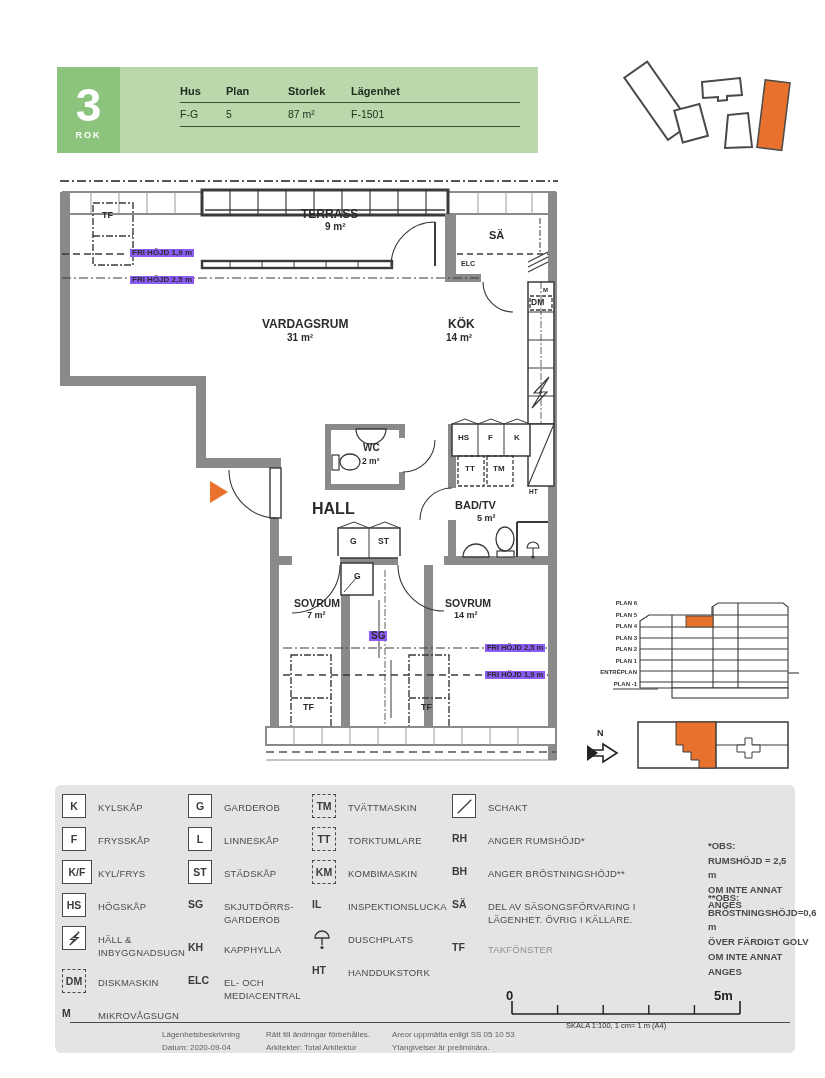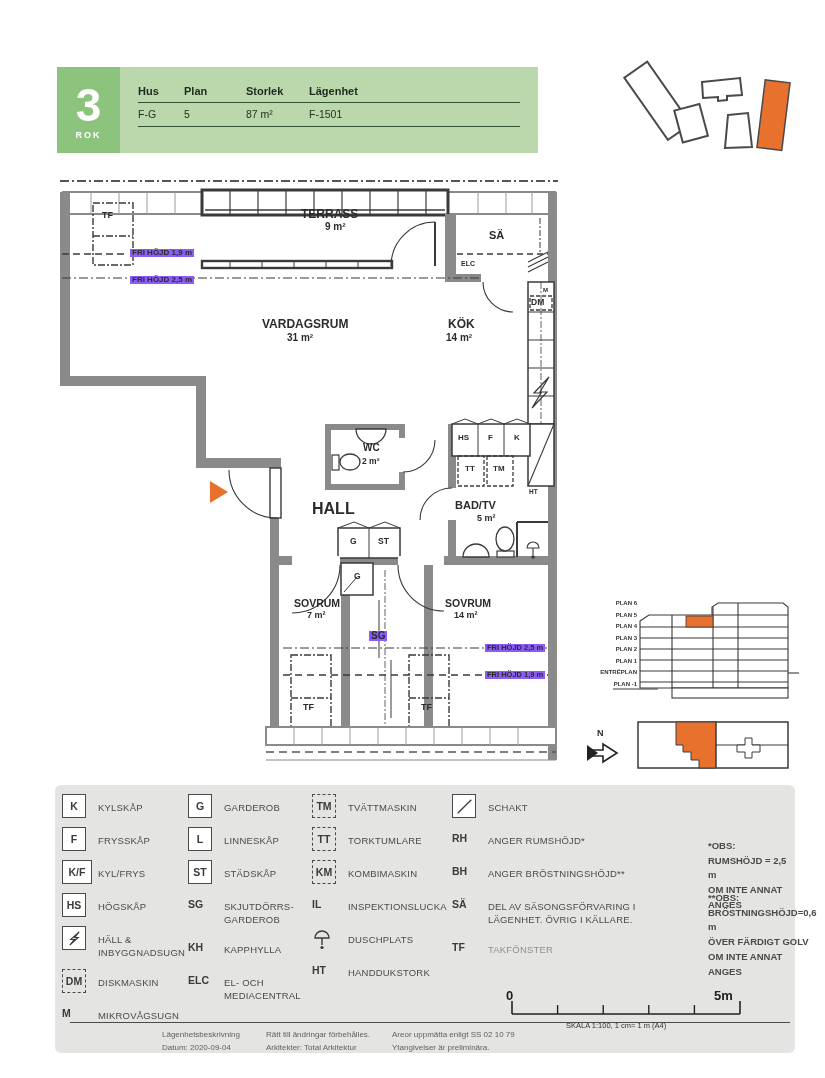--- a/index.html
+++ b/index.html
@@ -5,21 +5,21 @@
   html,body{margin:0;padding:0;background:#fff;}
   .page{position:relative;width:825px;height:1078px;background:#fff;overflow:hidden;
         font-family:"Liberation Sans",sans-serif;color:#2e2e2e;}
   
   .hdr{position:absolute;left:57px;top:67px;width:481px;height:86px;background:#BAD8AC;}
   .hdr-box{position:absolute;left:0;top:0;width:63px;height:86px;background:#8DC47D;
            display:flex;flex-direction:column;align-items:center;justify-content:center;color:#fff;}
   .hdr-num{font-size:46px;font-weight:700;line-height:1;margin-top:2px;}
   .hdr-rok{font-size:9px;font-weight:700;letter-spacing:2px;margin-top:2px;}
   .hdr-table{position:absolute;left:81px;top:18px;width:382px;}
-  .hdr-row{display:grid;grid-template-columns:46px 62px 63px 211px;}
+  .hdr-row{display:grid;grid-template-columns:46px 62px 63px 211px;margin-left:42px;}
   .hdr-row.head{font-weight:700;font-size:11px;color:#1d2a1d;padding-bottom:5px;border-bottom:1.6px solid #2F5233;}
   .hdr-row.vals{font-size:10.5px;color:#22331f;padding-top:5px;padding-bottom:6px;border-bottom:1.6px solid #2F5233;}
   
   .pl{position:absolute;font-weight:700;color:#2b2b2b;white-space:nowrap;line-height:1;}
   .pl.bg{background:#8b5cf6;padding:0 2px;}
   
   .elv{position:absolute;left:593px;width:44px;text-align:right;font-size:6px;font-weight:700;color:#333;line-height:1;}
   
   .legend{position:absolute;left:55px;top:785px;width:740px;height:268px;background:#E4E4E2;border-radius:6px;}
   .lg-col{position:absolute;top:9px;}
@@ -532,17 +532,17 @@
   <div class="foot-rule"></div>
   <div class="foot" style="left:118px">
     <div>Lägenhetsbeskrivning</div>
     <div>Datum: 2020-09-04</div>
   </div>
   <div class="foot" style="left:222px">
     <div>Rätt till ändringar förbehålles.</div>
     <div>Arkitekter: Total Arkitektur</div>
   </div>
   <div class="foot" style="left:348px">
-    <div>Areor uppmätta enligt SS 02 10 79</div>
+    <div>Areor uppmätta enligt SS 05 10 53</div>
     <div>Ytangivelser är preliminära.</div>
   </div>
 
 </div>
 
 </body></html>

